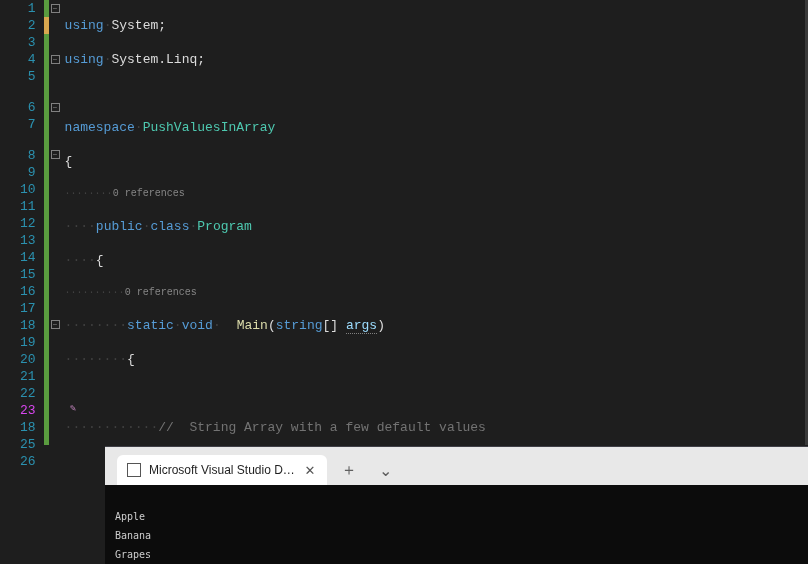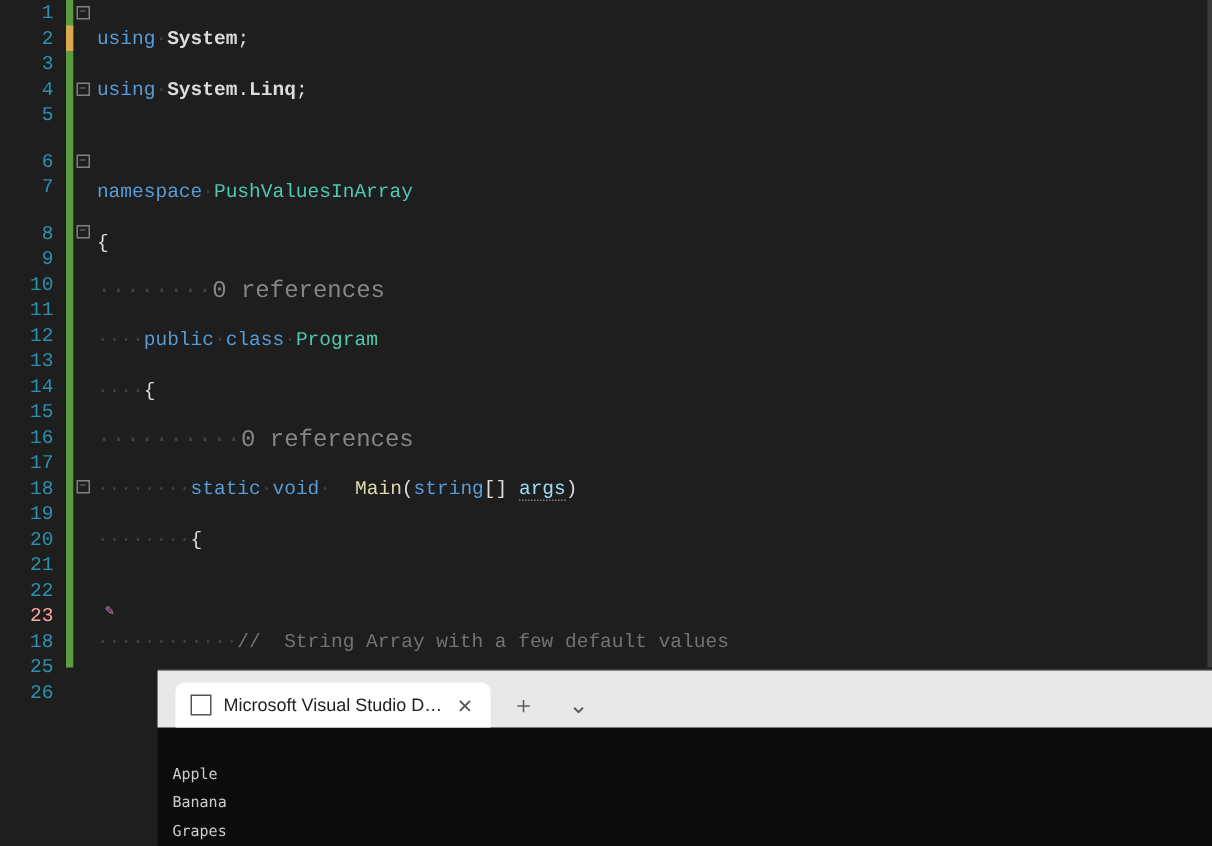--- a/index.html
+++ b/index.html
@@ -1,34 +1,34 @@
 <!DOCTYPE html>
 <html><head>
 <meta charset="utf-8">
 <style>
   * { margin:0; padding:0; box-sizing:border-box; }
   body { background:#1e1e1e; font-family:Consolas,'Courier New',monospace; font-size:13px; overflow:hidden; width:808px; height:564px; position:relative; }
   .editor { display:flex; position:absolute; top:0; left:0; right:0; height:445px; }
   .gutter { background:#1e1e1e; color:#2b91af; text-align:right; padding:0 8px 0 20px; user-select:none; line-height:17px; font-size:13px;}
   .gutter .ln { height:17px; }
-  .gutter .cur { color:#fca5a5; }
+  .gutter .cur { color:#d946ef; }
   .bar { width:5px; background:#5a9c3f; position:relative; }
   .bar .orange { position:absolute; left:0; width:5px; background:#d9a84f; }
   .fold { width:14px; background:#1e1e1e; position:relative; }
   .fold .box { position:absolute; left:2px; width:9px; height:9px; border:1px solid #808080; background:#1e1e1e; color:#808080; font-size:8px; line-height:7px; text-align:center; }
   .code { flex:1; background:#1e1e1e; color:#dcdcdc; line-height:17px; white-space:pre; overflow:hidden; padding-left:2px;}
   .line { height:17px; }
-  .ref { height:14px; color:#858585; font-size:16px; line-height:14px; }
+  .ref { height:14px; color:#858585; font-size:10px; line-height:14px; }
   .dots { color:#404040; }
   .kw { color:#569cd6; }
   .cls { color:#4ec9b0; }
   .cmt { color:#737373; }
   .mth { color:#dcdcaa;padding-left:16px; }
   .p   { color:#dcdcdc; }
-  .ns  { color:#dcdcdc;font-weight:bold; }
+  .ns  { color:#dcdcdc; }
   .args{ color:#9cdcfe; border-bottom:1px dotted #808080;}
   .glyph { position:absolute; font-size:10px; color:#c586c0;}
   .console-wrap { position:absolute; left:105px; right:0; bottom:0; height:118px; background:#0c0c0c; border-top:1px solid #3f3f46;}
   .tabstrip { height:38px; background:#e8e8e8; display:flex; align-items:flex-end; padding-left:12px; gap:6px;}
   .tab { background:#ffffff; height:30px; border-radius:6px 6px 0 0; display:flex; align-items:center; padding:0 10px; gap:8px; min-width:180px; max-width:210px; color:#1f1f1f; font-family:'Segoe UI',Arial,sans-serif; font-size:12px;}
   .tabicon { width:14px; height:14px; border:1px solid #555; display:inline-block;}
   .tab .ttxt{ flex:1; white-space:nowrap; overflow:hidden; text-overflow:ellipsis;}
   .tab .tx { width:14px; text-align:center; color:#555; font-size:13px;}
   .stripbtn { color:#5f5f5f; font-family:'Segoe UI'; font-size:16px; padding:0 8px; height:30px; display:flex; align-items:center;}
   .term { padding:22px 10px; color:#cccccc; font-family:Consolas,monospace; font-size:10px; line-height:19px; white-space:pre;}

